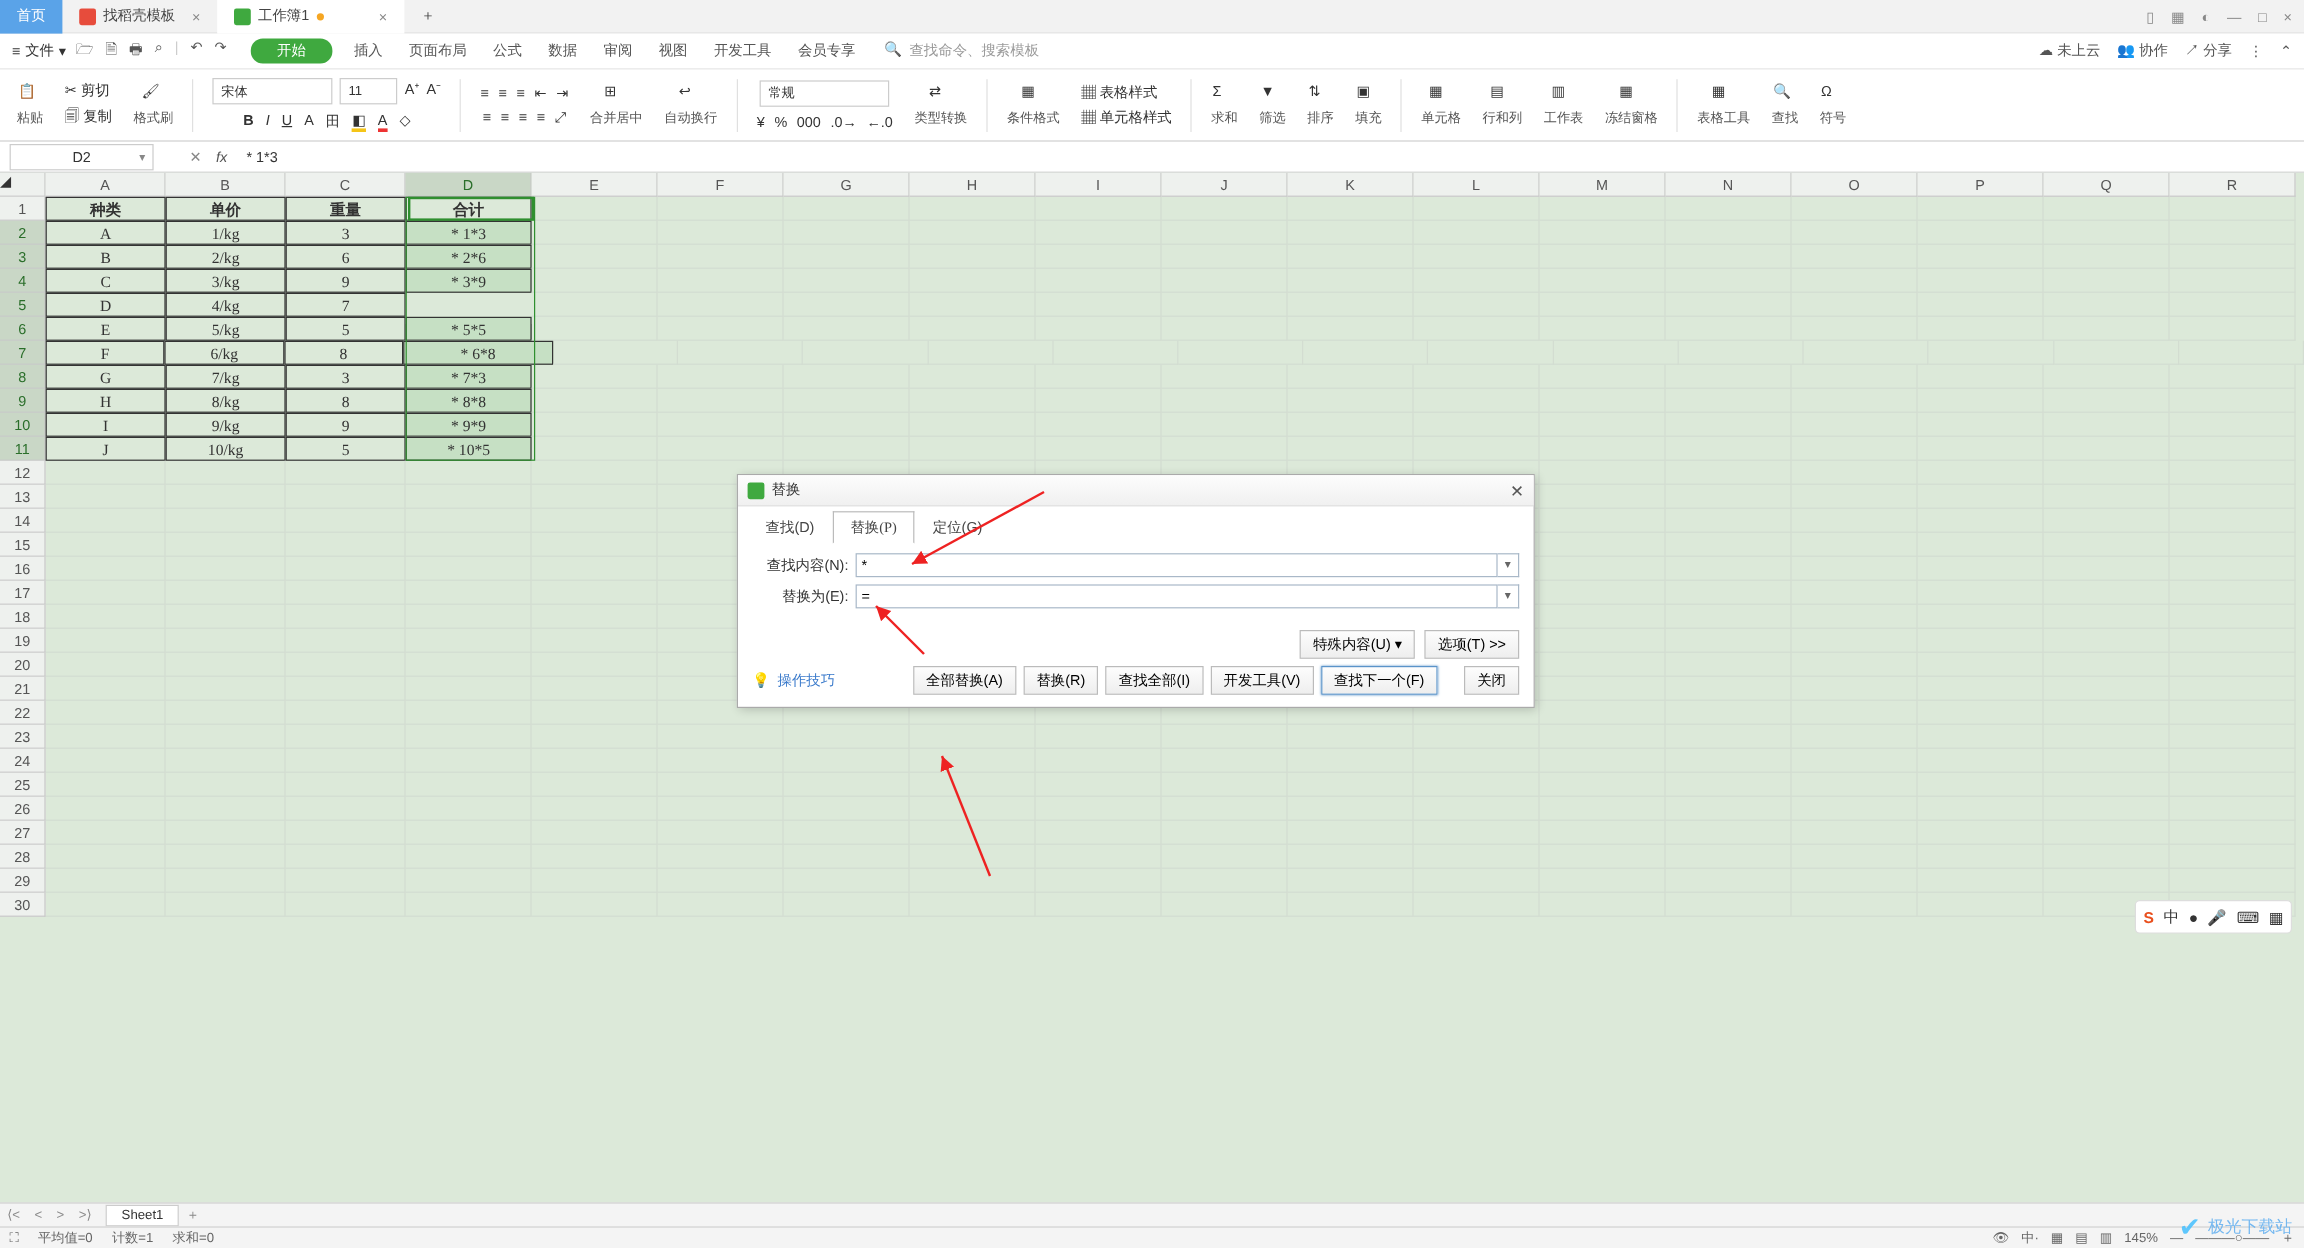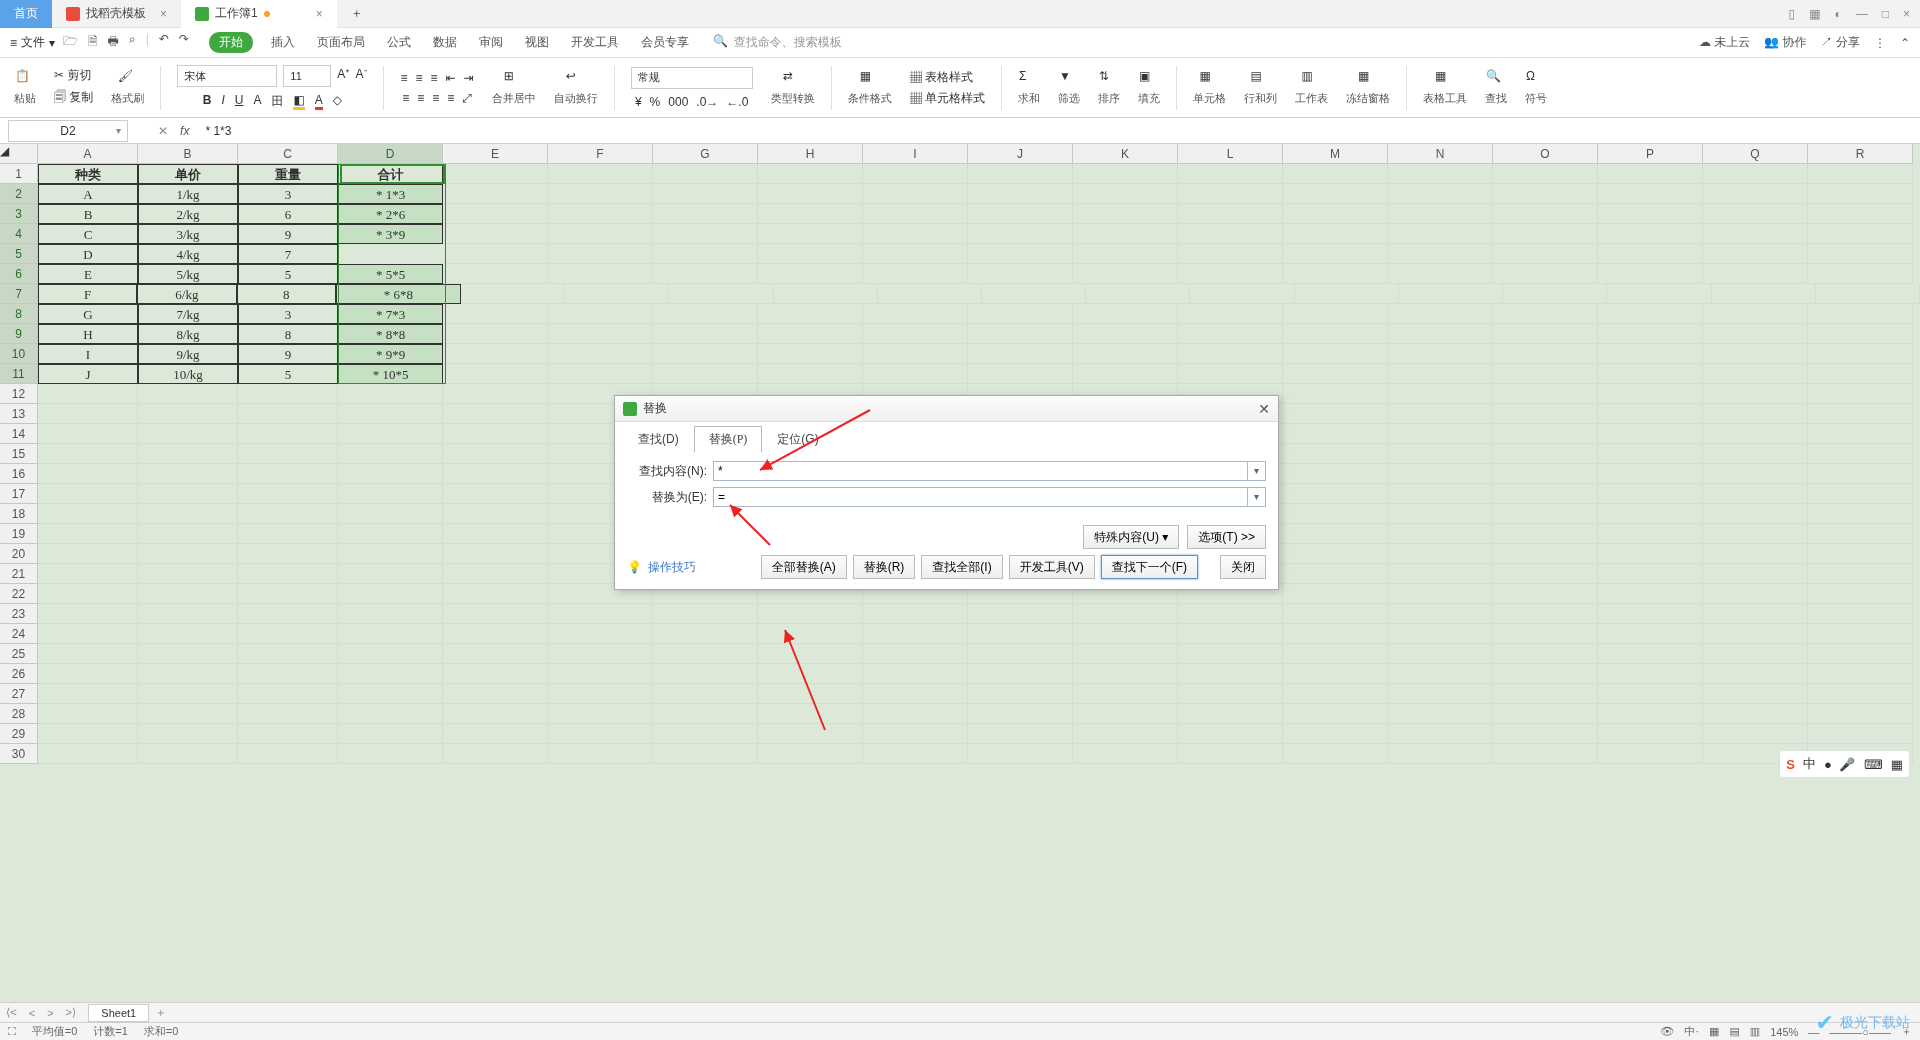--- a/index.html
+++ b/index.html
@@ -13,21 +13,21 @@
 .tab .dot { width: 6px; height: 6px; background: #f5a623; border-radius: 50%; }
 .tabicon { width: 14px; height: 14px; display: inline-block; }
 .titlebar-right { margin-left: auto; display: flex; gap: 14px; padding-right: 10px; color: #888; }
 
 
 .menubar { height: 30px; display: flex; align-items: center; padding: 0 10px; gap: 8px; border-bottom: 1px solid #e0e0e0; background: #fff; }
 .menubar .file { display: flex; align-items: center; gap: 4px; }
 .menubar .qicons { display: flex; gap: 10px; color: #555; }
 .menubar .tabs2 { display: flex; gap: 14px; margin-left: 12px; }
 .menubar .tabs2 span { color: #555; padding: 2px 4px; cursor: pointer; }
-.menubar .tabs2 .active { background: #3fa93f; color: #fff; border-radius: 10px; padding: 2px 10px; }
+.menubar .tabs2 .active { background: #3fa93f; color: #fff; border-radius: 10px; padding: 2px 22px; }
 .menubar .search { margin-left: 12px; color: #999; display: flex; gap: 6px; }
 .menubar .right { margin-left: auto; display: flex; gap: 14px; color: #555; align-items: center; }
 
 
 .ribbon { height: 60px; background: #fff; border-bottom: 1px solid #d0d0d0; display: flex; align-items: center; padding: 0 8px; gap: 6px; }
 .rgroup { display: flex; flex-direction: column; align-items: center; gap: 2px; padding: 0 6px; height: 100%; justify-content: center; }
 .sep { width: 1px; height: 44px; background: #e0e0e0; margin: 0 4px; }
 .rlabel { font-size: 11px; color: #555; }
 .ricon { width: 20px; height: 20px; display: inline-block; }
 .selbox { height: 22px; border: 1px solid #ccc; background: #fff; display: flex; align-items: center; padding: 0 6px; font-size: 11px; }
@@ -215,21 +215,21 @@
   <div class="rgroup">
       <span class="ricon">⊞</span>
       <span class="rlabel">合并居中</span>
     </div>
   <div class="rgroup">
       <span class="ricon">↩</span>
       <span class="rlabel">自动换行</span>
     </div>
   <div class="sep"></div>
   <div class="rgroup">
-    <div class="selbox" style="width:122px">
+    <div class="selbox" style="width:108px">
         <span>常规</span>
       </div>
     <div style="display:flex;gap:8px;margin-top:4px">
       <span>¥</span>
       <span>%</span>
       <span>000</span>
       <span>.0→</span>
       <span>←.0</span>
     </div>
   </div>

